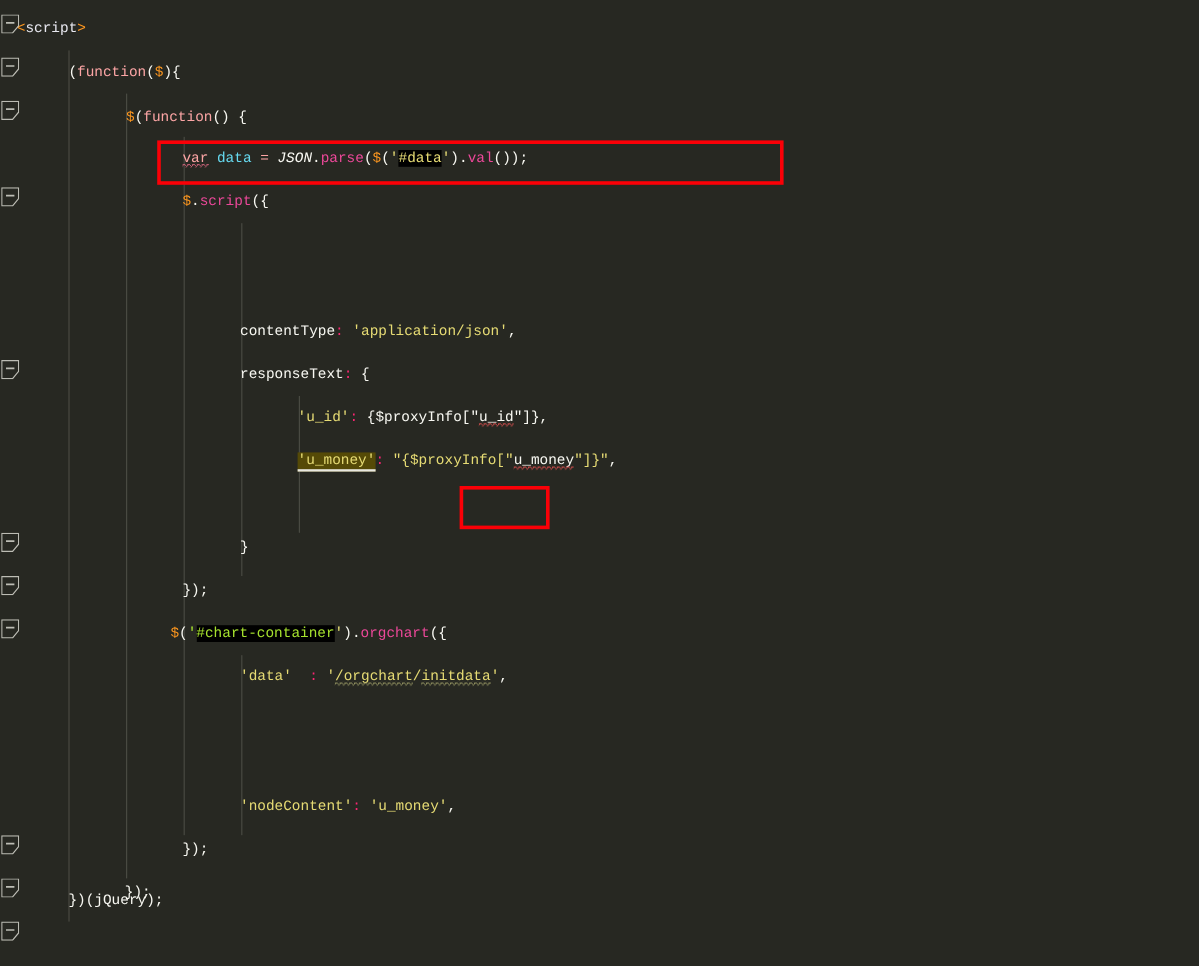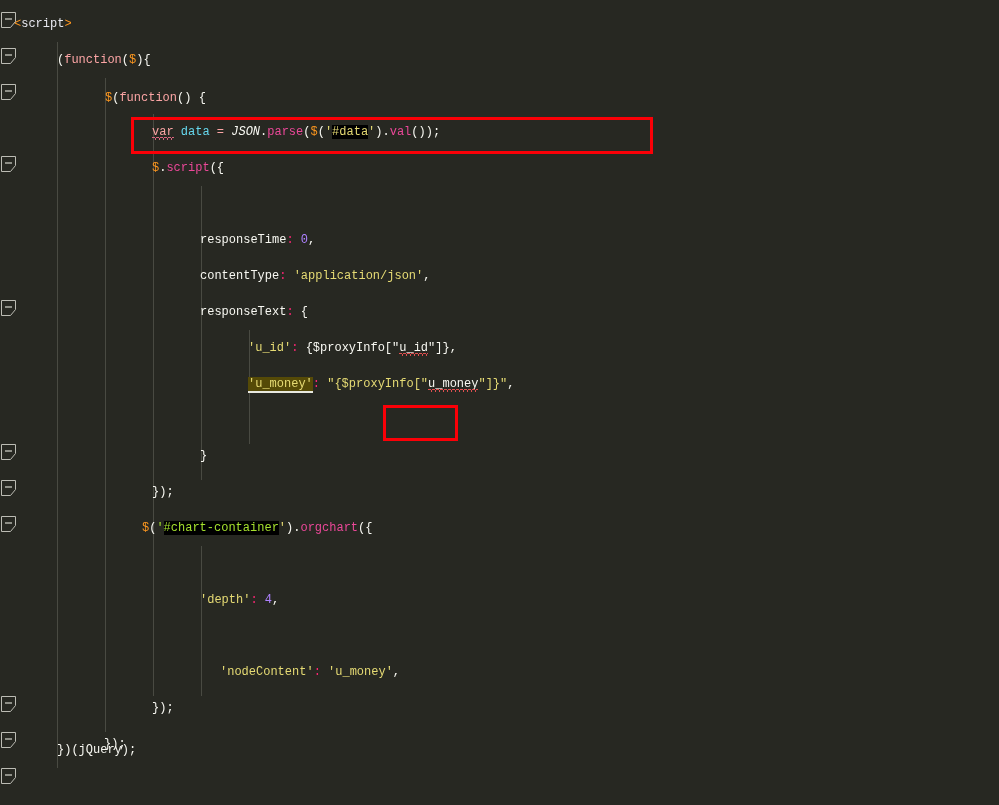--- a/index.html
+++ b/index.html
@@ -224,21 +224,20 @@
 
     
     <div class="line" style="top:114px; left:152px;"><span class="t-kw squiggle squiggle-pink">var</span><span> </span><span class="t-var">data</span><span> </span><span class="t-kw">=</span><span> </span><span class="t-type">JSON</span><span class="t-plain">.</span><span class="t-prop">parse</span><span class="t-punct">(</span><span class="t-dollar">$</span><span class="t-punct">(</span><span class="t-str">'</span><span class="t-str hl-green">#data</span><span class="t-str">'</span><span class="t-punct">)</span><span class="t-plain">.</span><span class="t-prop">val</span><span class="t-punct">(</span><span class="t-punct">)</span><span class="t-punct">)</span><span class="t-punct">;</span></div>
 
     
     <div class="line" style="top:150px; left:152px;"><span class="t-dollar">$</span><span class="t-plain">.</span><span class="t-prop">script</span><span class="t-punct">(</span><span class="t-punct">{</span></div>
 
     
 
     
-    <div class="line" style="top:222px; left:200px;"><span class="t-plain">responseTime</span><span class="t-colon">:</span><span> </span><span class="t-num">0</span><span class="t-punct">,</span></div>
 
     
     <div class="line" style="top:258px; left:200px;"><span class="t-plain">contentType</span><span class="t-colon">:</span><span> </span><span class="t-str">'application/json'</span><span class="t-punct">,</span></div>
 
     
     <div class="line" style="top:294px; left:200px;"><span class="t-plain">responseText</span><span class="t-colon">:</span><span> </span><span class="t-punct">{</span></div>
 
     
     <div class="line" style="top:330px; left:248px;"><span class="t-str">'u_id'</span><span class="t-colon">:</span><span> </span><span class="t-plain">{$proxyInfo["</span><span class="t-plain squiggle squiggle-red">u_id</span><span class="t-plain">"]}</span><span class="t-punct">,</span></div>
 
@@ -250,28 +249,28 @@
     
     <div class="line" style="top:438px; left:200px;"><span class="t-punct">}</span></div>
 
     
     <div class="line" style="top:474px; left:152px;"><span class="t-plain">});</span></div>
 
     
     <div class="line" style="top:510px; left:142px;text-align:right;"><span class="t-dollar">$</span><span class="t-punct">(</span><span class="t-green">'</span><span class="t-green hl-green">#chart-container</span><span class="t-str">'</span><span class="t-punct">)</span><span class="t-plain">.</span><span class="t-prop">orgchart</span><span class="t-punct">(</span><span class="t-punct">{</span></div>
 
     
-
-    
-    <div class="line" style="top:582px; left:200px;"><span class="t-str">'depth'</span><span class="t-colon">:</span><span> </span><span class="t-num">4</span><span class="t-punct">,</span></div>
-
-    
-
-    
-    <div class="line" style="top:654px; left:200px;margin-left:20px;"><span class="t-str">'nodeContent'</span><span class="t-colon">:</span><span> </span><span class="t-str">'u_money'</span><span class="t-punct">,</span></div>
+    <div class="line" style="top:546px; left:200px;"><span class="t-str">'data'</span><span>  </span><span class="t-colon">:</span><span> </span><span class="t-str">'</span><span class="t-str squiggle">/orgchart</span><span class="t-str">/</span><span class="t-str squiggle">initdata</span><span class="t-str">'</span><span class="t-punct">,</span></div>
+
+    
+
+    
+
+    
+    <div class="line" style="top:654px; left:200px;"><span class="t-str">'nodeContent'</span><span class="t-colon">:</span><span> </span><span class="t-str">'u_money'</span><span class="t-punct">,</span></div>
 
     
     <div class="line" style="top:690px; left:152px;"><span class="t-plain">});</span></div>
 
     
     <div class="line" style="top:726px; left:104px;"><span class="t-plain">});</span></div>
 
     
     <div class="line" style="top:732px; left:57px;"><span class="t-plain">})(jQuery);</span></div>
 

